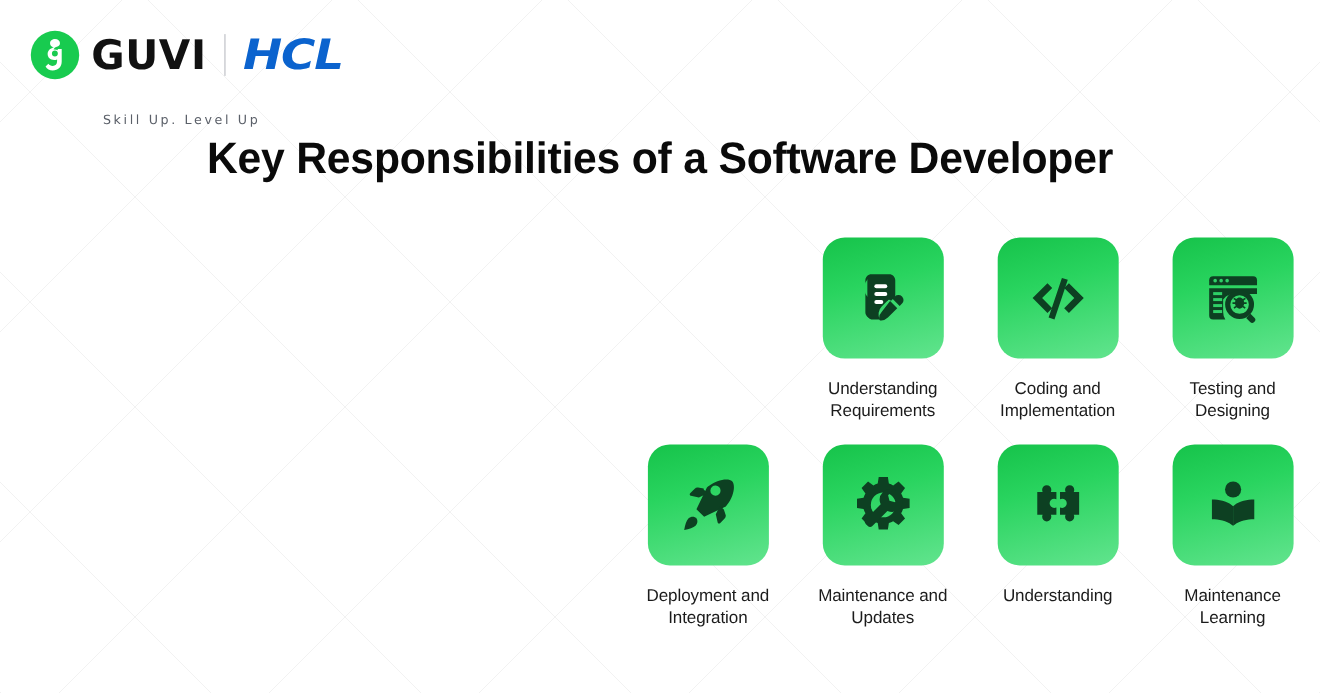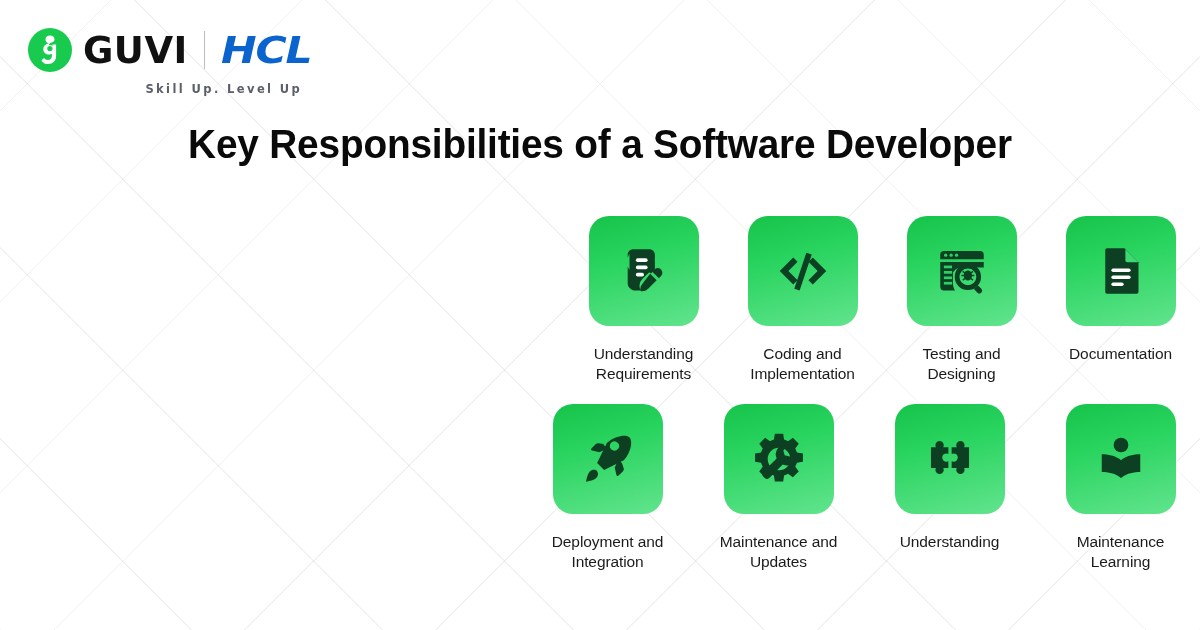--- a/index.html
+++ b/index.html
@@ -34,21 +34,22 @@
     inset: 0;
   }
 
   
   #brand-bar {
     position: absolute;
     left: 28px;
     top: 27px;
     display: flex;
     flex-direction: column;
-    align-items: flex-end;
+    align-items: center;
+    gap: 20px;
   }
   #brand-row {
     display: flex;
     align-items: center;
     height: 46px;
   }
   #guvi-mark {
     width: 44px;
     height: 44px;
     border-radius: 50%;
@@ -81,21 +82,21 @@
     letter-spacing: -1px;
     line-height: 1;
     font-family: "DejaVu Sans", sans-serif;
     transform: scaleX(1.12);
     transform-origin: left center;
   }
   #brand-tagline {
     margin-top: 9px;
     margin-left: 0;
     font-size: 11.5px;
-    font-weight: 700;
+    font-weight: 400;
     letter-spacing: 2.4px;
     color: #5b6069;
     font-family: "DejaVu Sans", sans-serif;
   }
 
   
   #page-title {
     position: absolute;
     top: 122px;
     left: 0;
@@ -112,21 +113,21 @@
 
   
   .row {
     position: absolute;
     left: 0;
     width: 1200px;
     display: flex;
     justify-content: flex-end;
   }
   #row-1 { top: 216px; }
-  #row-2 { top: 404px; gap: 12px; }
+  #row-2 { top: 404px; }
 
   .cell {
     width: 159px;
     display: flex;
     flex-direction: column;
     align-items: center;
   }
   .tile {
     width: 110px;
     height: 110px;
@@ -245,36 +246,20 @@
                        c-.1.7-.3 1.3-.6 1.9l2.2 1.5-.9 1.4-2.2-1.5a4.4 4.4 0 0 1-6 0l-2.2 1.5-.9-1.4 2.2-1.5
                        c-.3-.6-.5-1.2-.6-1.9h-2.6v-1.7H34c.1-.6.2-1.2.4-1.7L32.2 33l.9-1.4 2.1 1.4
                        c.8-1 2-1.6 3.3-1.6z"></path>
             </g>
           </svg>
         </span>
       </div>
       <div class="cell-label">Testing and Designing</div>
     </div>
 
-    <div class="cell">
-      <div class="tile">
-        <span>
-          <svg width="56" height="56" viewBox="0 0 64 64" aria-hidden="true">
-            <g class="icon-glyph">
-              <path d="M16 6h20l16 16v34a2 2 0 0 1-2 2H16a2 2 0 0 1-2-2V8a2 2 0 0 1 2-2z"></path>
-              <path d="M37 7v13a2 2 0 0 0 2 2h13L37 7z" fill="#3ed873"></path>
-              <rect x="21" y="29" width="22" height="4" rx="2" fill="#fff"></rect>
-              <rect x="21" y="37" width="22" height="4" rx="2" fill="#fff"></rect>
-              <rect x="21" y="45" width="14" height="4" rx="2" fill="#fff"></rect>
-            </g>
-          </svg>
-        </span>
-      </div>
-      <div class="cell-label">Documentation</div>
-    </div>
 
   </div>
 
   <div class="row" id="row-2">
 
     <div class="cell">
       <div class="tile">
         <span>
           <svg width="58" height="58" viewBox="0 0 64 64" aria-hidden="true">
             <g class="icon-glyph">

